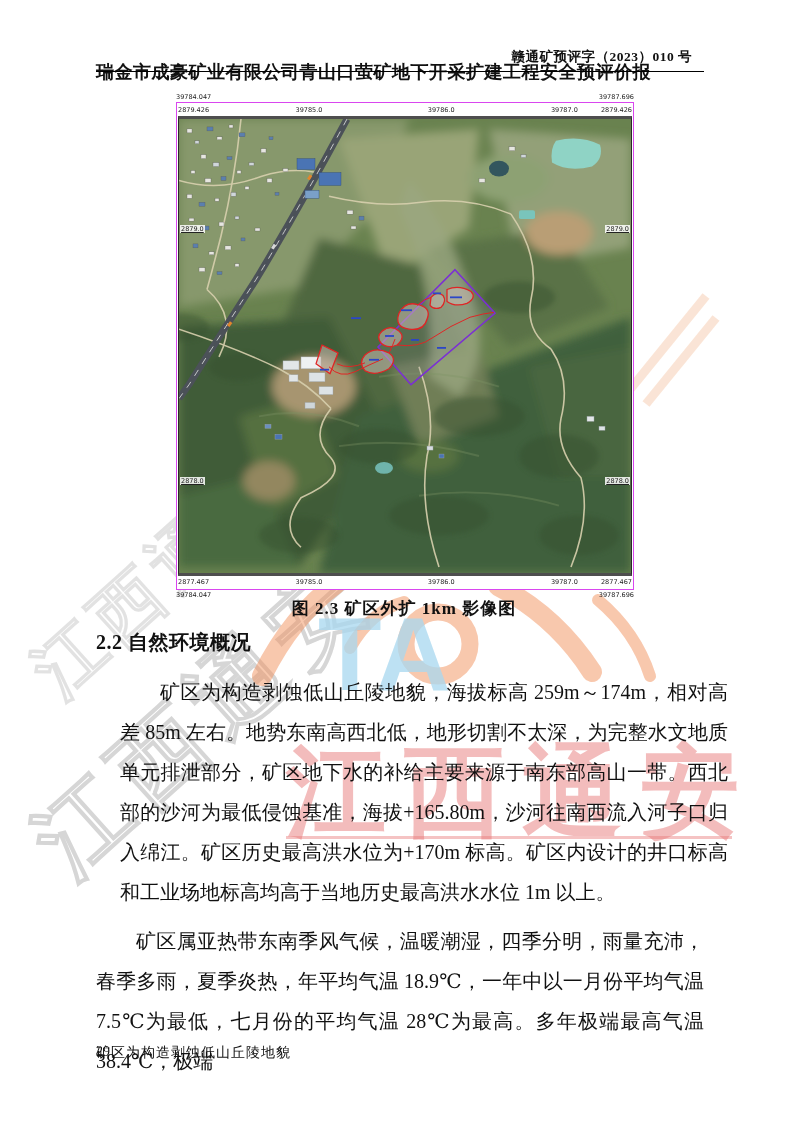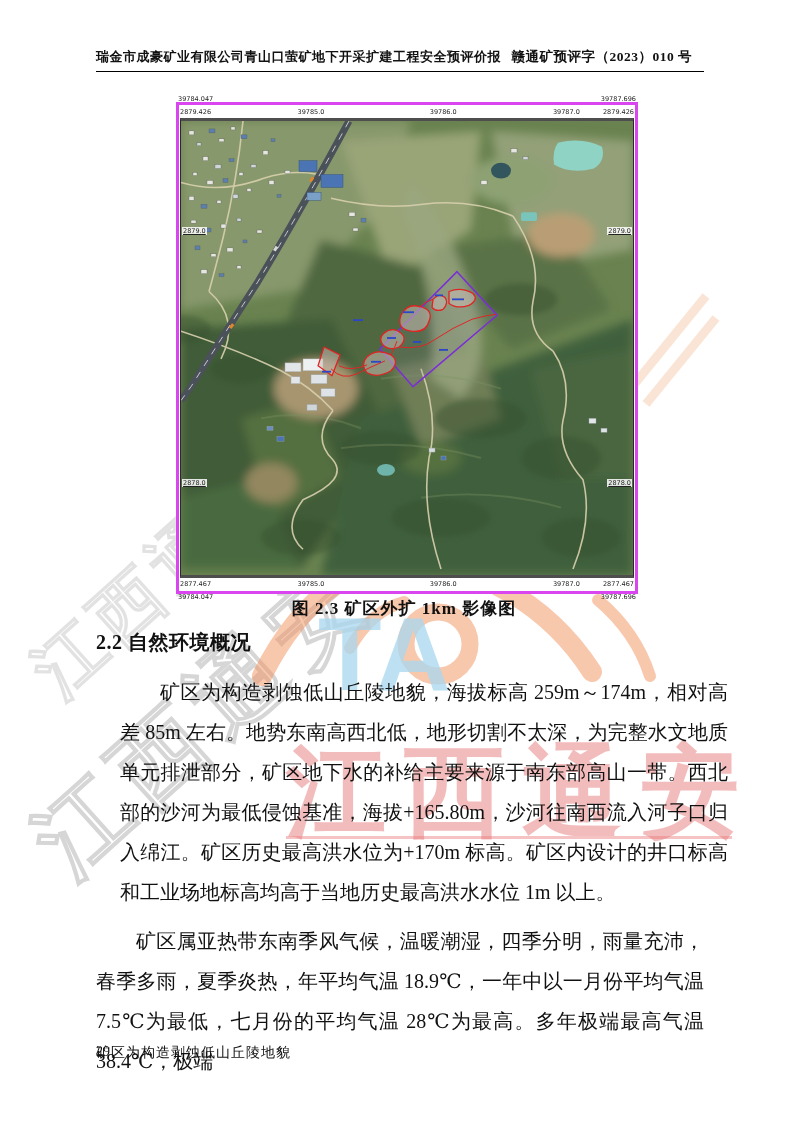--- a/index.html
+++ b/index.html
@@ -2,29 +2,29 @@
 <html><head>
 <meta charset="utf-8">
 <style>
   html,body{margin:0;padding:0;background:#e8e8e8;}
   #page{
     position:relative;width:800px;height:1131px;margin:0 auto;background:#ffffff;
     font-family:"Liberation Serif","DejaVu Serif",serif;color:#111;overflow:hidden;
   }
   
   .hdr{position:absolute;top:48px;left:96px;right:96px;height:24px;z-index:2;}
-  .hdr-left{position:absolute;left:0;top:0;font-size:13px;font-weight:bold;letter-spacing:.5px;}
+  .hdr-left{position:absolute;left:0;top:12px;font-size:18px;font-weight:bold;letter-spacing:.5px;}
   .hdr-right{position:absolute;right:12px;top:0;font-size:13.5px;font-weight:bold;letter-spacing:.5px;}
   .hdr-rule{position:absolute;top:71px;left:96px;width:608px;height:0;border-top:1.6px solid #000;z-index:2;}
 
   
   .wm{position:absolute;inset:0;z-index:1;pointer-events:none;}
 
   
-  .figure-frame{position:absolute;left:176px;top:102px;width:456px;height:486px;border:3px solid #d946ef;z-index:2;background:#fff;}
+  .figure-frame{position:absolute;left:176px;top:102px;width:456px;height:486px;border:1px solid #d946ef;z-index:2;background:#fff;}
   .map-inner{position:absolute;left:1px;right:1px;top:13px;bottom:13px;border:1px solid #2a2a2a;
              border-top:3px solid #4e4e4e;border-bottom:3px solid #4e4e4e;overflow:hidden;}
   .map-inner svg{display:block;width:100%;height:100%;}
   .coord{position:absolute;font-family:"DejaVu Sans",sans-serif;font-size:6.5px;color:#222;line-height:8px;white-space:nowrap;}
   .chip{background:rgba(255,255,255,.85);padding:0 1px;text-decoration:underline;}
   .c-tlx{top:-10px;left:-1px}.c-trx{top:-10px;right:-1px}
   .c-tly{top:3px;left:1px}.c-try{top:3px;right:1px}
   .c-t1{top:3px;left:26%}.c-t2{top:3px;left:55%}.c-t3{top:3px;left:82%}
   .c-bly{bottom:3px;left:1px}.c-bry{bottom:3px;right:1px}
   .c-b1{bottom:3px;left:26%}.c-b2{bottom:3px;left:55%}.c-b3{bottom:3px;left:82%}

